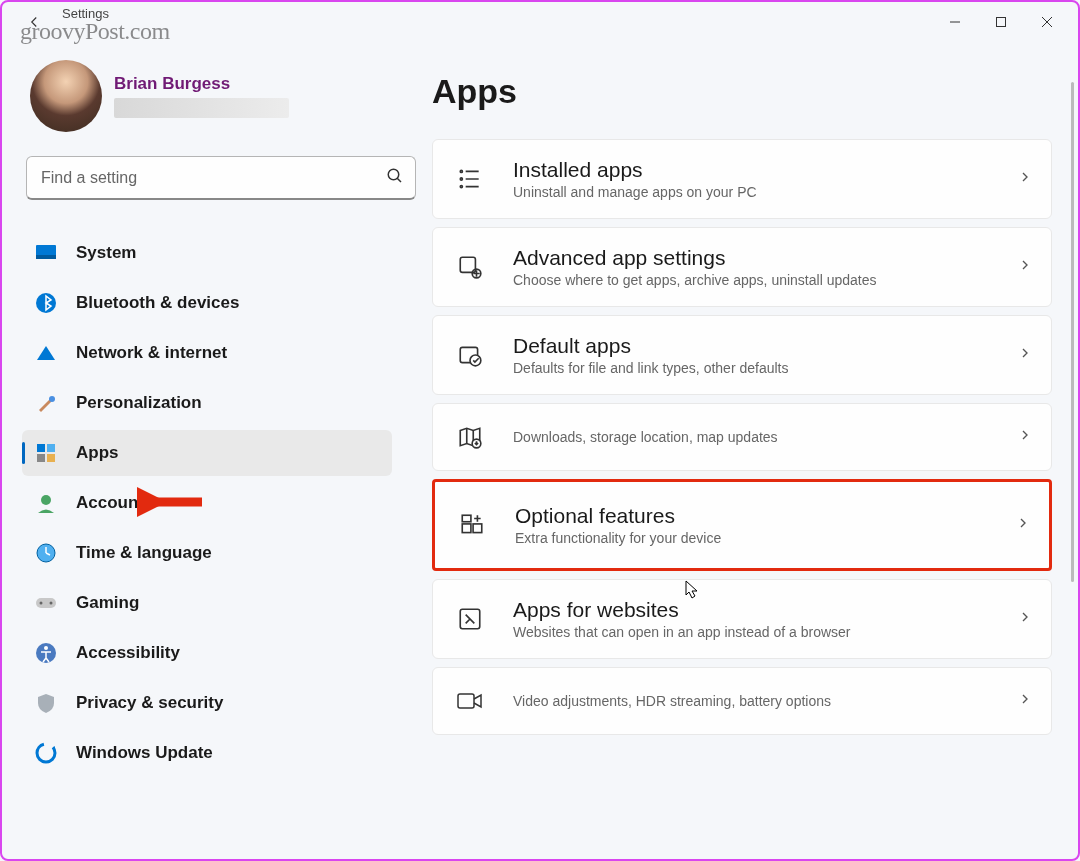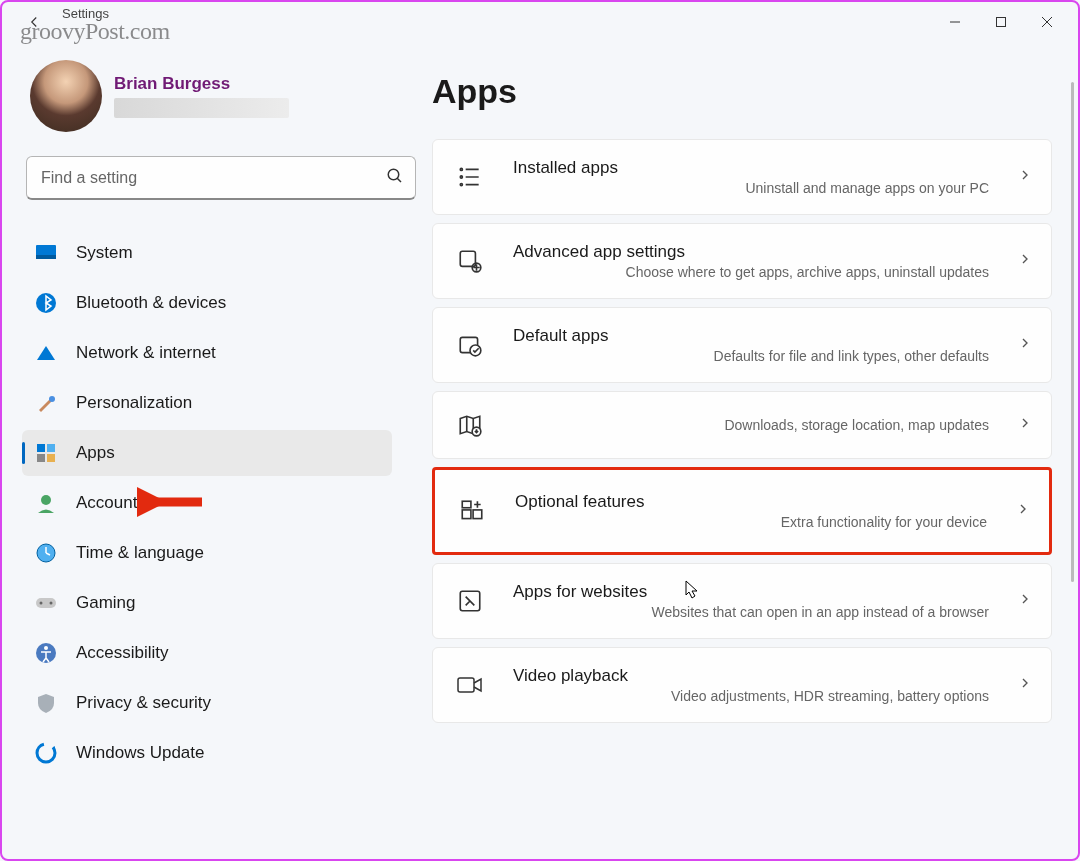--- a/index.html
+++ b/index.html
@@ -124,20 +124,21 @@
   position: absolute;
   right: 12px;
   top: 50%;
   transform: translateY(-50%);
   color: #333;
 }
 .nav-list {
   list-style: none;
   padding-right: 10px;
   margin-top: 10px;
+  font-weight: bold;
 }
 .nav-item {
   display: flex;
   align-items: center;
   height: 46px;
   padding: 0 12px;
   gap: 18px;
   font-size: 17px;
   color: #1a1a1a;
   border-radius: 6px;
@@ -204,28 +205,27 @@
   display: flex;
   align-items: center;
   justify-content: center;
   color: #333;
   flex-shrink: 0;
 }
 .card-text {
   flex: 1;
 }
 .card-title {
-  font-size: 17px;
+  font-size: 21px;
   color: #1a1a1a;
   margin-bottom: 2px;
 }
 .card-desc {
   font-size: 14px;
   color: #666;
-  text-align: right;
 }
 .chevron {
   color: #555;
 }
 .red-arrow {
   position: absolute;
   left: 135px;
   top: 485px;
   z-index: 50;
   pointer-events: none;
@@ -520,21 +520,20 @@
         </div>
 
         <div class="card">
           <span class="card-icon">
               <svg width="28" height="22" viewBox="0 0 28 22" fill="none" stroke="currentColor" stroke-width="1.5">
                 <rect x="2" y="4" width="16" height="14" rx="2"></rect>
                 <path d="M18 9l7-4v12l-7-4"></path>
               </svg>
             </span>
           <div class="card-text">
-            <div class="card-title">Video playback</div>
             <div class="card-desc">Video adjustments, HDR streaming, battery options</div>
           </div>
           <span class="chevron"><svg width="16" height="16" viewBox="0 0 24 24" fill="none" stroke="currentColor" stroke-width="2">
                 <path d="M9 6l6 6-6 6"></path>
               </svg></span>
         </div>
 
       </div>
     </div>
   </div>

